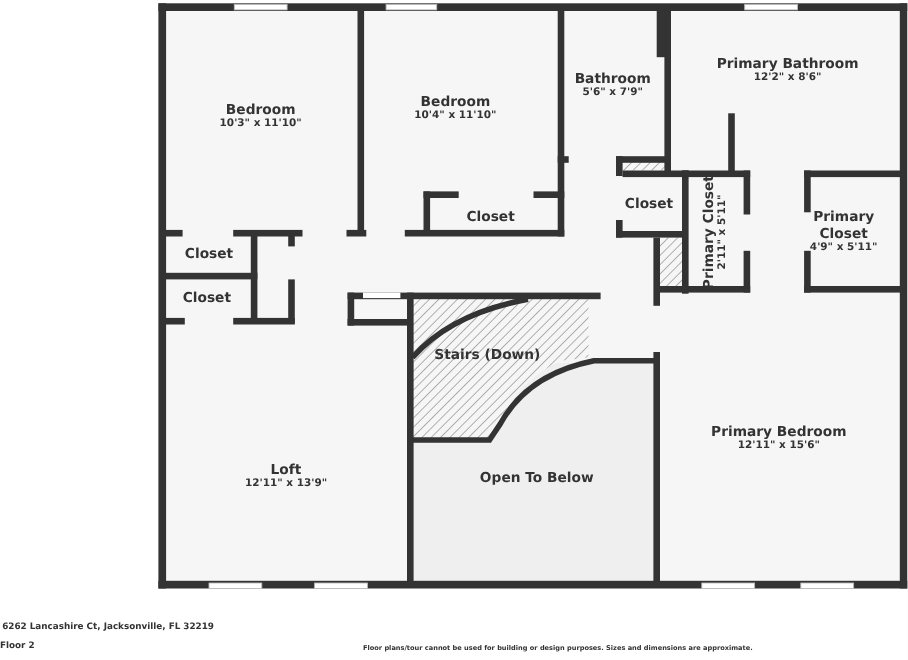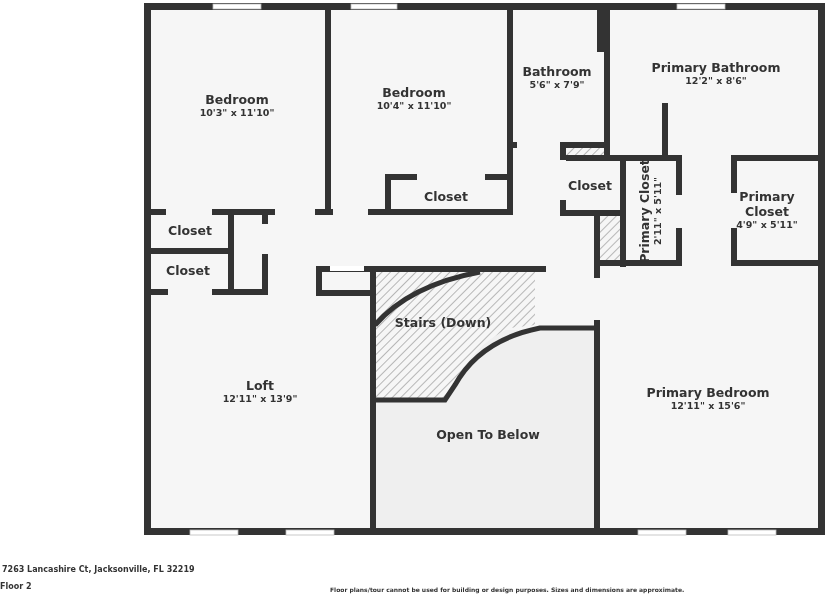--- a/index.html
+++ b/index.html
@@ -107,21 +107,21 @@
   <span class="dim">10'3" x 11'10"</span>
 </div>
 <div class="lbl" style="left:414px;top:98px">
   <span class="name">Bedroom</span>
   <span class="dim">10'4" x 11'10"</span>
 </div>
 <div class="lbl" style="left:557px;top:77px">
   <span class="name">Bathroom</span>
   <span class="dim">5'6" x 7'9"</span>
 </div>
-<div class="lbl" style="left:716px;top:73px">
+<div class="lbl" style="left:716px;top:63px">
   <span class="name">Primary Bathroom</span>
   <span class="dim">12'2" x 8'6"</span>
 </div>
 <div class="lbl" style="left:446px;top:196px">
   <span class="name">Closet</span>
 </div>
 <div class="lbl" style="left:590px;top:185px">
   <span class="name">Closet</span>
 </div>
 <div class="lbl" style="left:190px;top:230px">
@@ -135,27 +135,27 @@
   <span class="dim">2'11" x 5'11"</span>
 </div>
 <div class="lbl" style="left:767px;top:210px">
   <span class="name">Primary</span>
   <span class="name">Closet</span>
   <span class="dim">4'9" x 5'11"</span>
 </div>
 <div class="lbl" style="left:443px;top:322px">
   <span class="name">Stairs (Down)</span>
 </div>
-<div class="lbl" style="left:260px;top:391px">
+<div class="lbl" style="left:260px;top:432px">
   <span class="name">Loft</span>
   <span class="dim">12'11" x 13'9"</span>
 </div>
 <div class="lbl" style="left:488px;top:434px">
   <span class="name">Open To Below</span>
 </div>
 <div class="lbl" style="left:708px;top:398px">
   <span class="name">Primary Bedroom</span>
   <span class="dim">12'11" x 15'6"</span>
 </div>
 
-<div class="footer" style="left:2px;top:565px">7263 Lancashire Ct, Jacksonville, FL 32219</div>
+<div class="footer" style="left:2px;top:565px">6262 Lancashire Ct, Jacksonville, FL 32219</div>
 <div class="footer" style="left:0;top:582px">Floor 2</div>
 <div class="disclaimer" style="left:330px;top:586px">Floor plans/tour cannot be used for building or design purposes. Sizes and dimensions are approximate.</div>
 
 </body></html>

